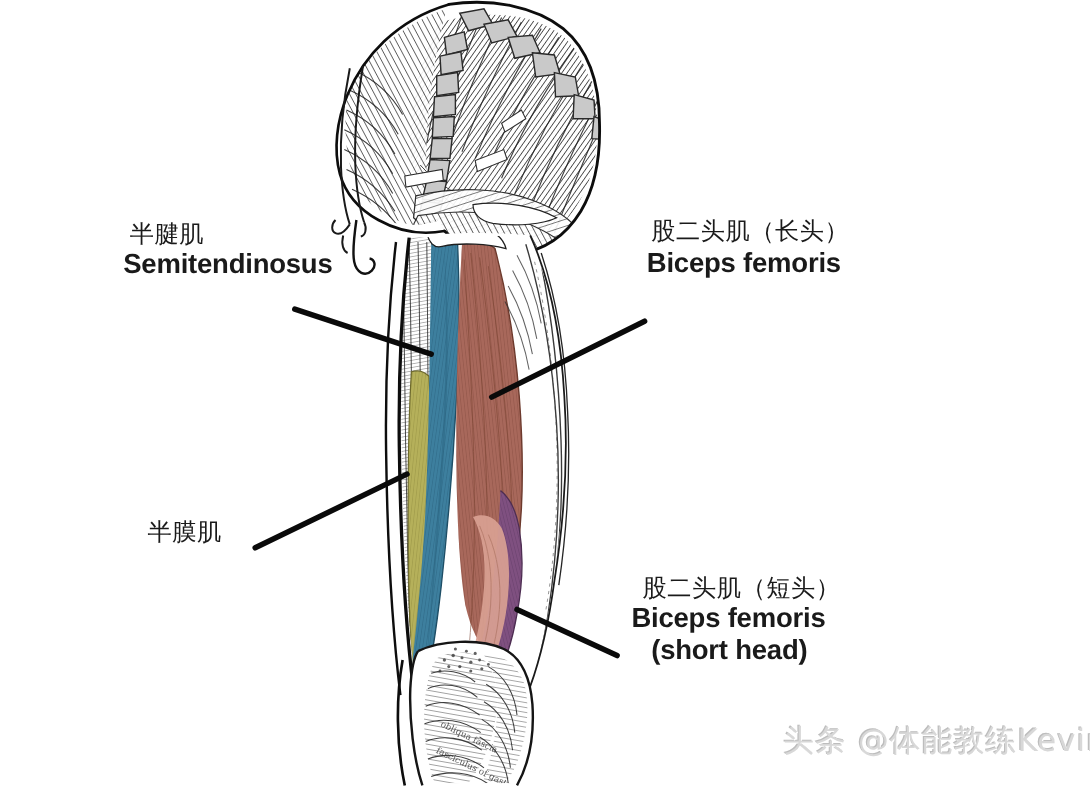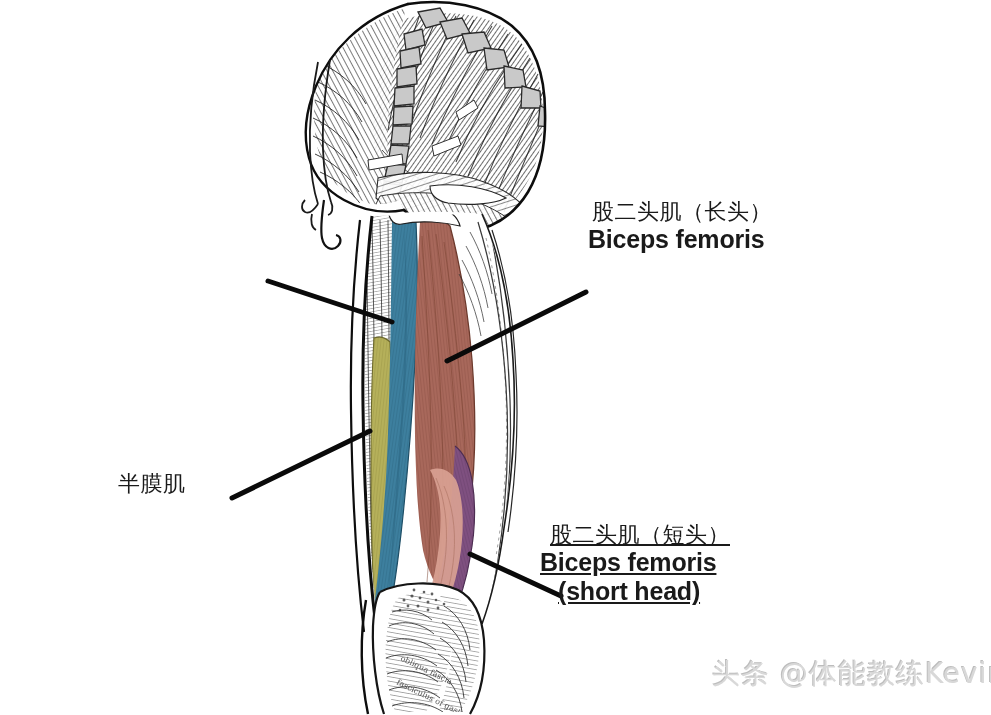--- a/index.html
+++ b/index.html
@@ -35,27 +35,27 @@
   }
   .label .en {
     display: block;
     font-size: 25px;
     font-weight: bold;
     letter-spacing: -0.2px;
   }
 
   #label-semitendinosus { left: 112px; top: 200px; }
   #label-semitendinosus .cn { padding-left: 6px; }
-  #label-semimembranosus { left: 88px; top: 471px; }
+  #label-semimembranosus { left: 104px; top: 471px; }
   #label-semimembranosus .cn { padding-left: 30px; }
   #label-biceps-long { left: 588px; top: 199px; }
-  #label-biceps-long .cn { padding-left: 4px; }
+  #label-biceps-long .cn { padding-left: 4px; font-family: Liberation Mono, monospace; }
   #label-biceps-long .en { text-align: left; }
   #label-biceps-long .en.line2 { padding-left: 26px; }
-  #label-biceps-short { left: 540px; top: 522px; text-decoration: underline; }
+  #label-biceps-short { left: 574px; top: 522px; }
   #label-biceps-short .cn { padding-left: 10px; }
   #label-biceps-short .en.line2 { padding-left: 18px; }
 
   #watermark {
     position: absolute;
     left: 712px;
     top: 655px;
     font-size: 28px;
     font-weight: 500;
     color: #d8d8d8;
@@ -407,20 +407,24 @@
     </g>
 
     <g stroke="#0a0a0a" stroke-width="5" stroke-linecap="round">
       <line x1="268" y1="281" x2="392" y2="322"></line>
       <line x1="232" y1="498" x2="370" y2="431"></line>
       <line x1="586" y1="292" x2="447" y2="361"></line>
       <line x1="470" y1="554" x2="561" y2="596"></line>
     </g>
   </svg>
 
+  <div class="label" id="label-semitendinosus">
+    <span class="cn">半腱肌</span>
+    <span class="en">Semitendinosus</span>
+  </div>
 
   <div class="label" id="label-semimembranosus">
     <span class="cn">半膜肌</span>
   </div>
 
   <div class="label" id="label-biceps-long">
     <span class="cn">股二头肌（长头）</span>
     <span class="en">Biceps femoris</span>
   </div>
 

